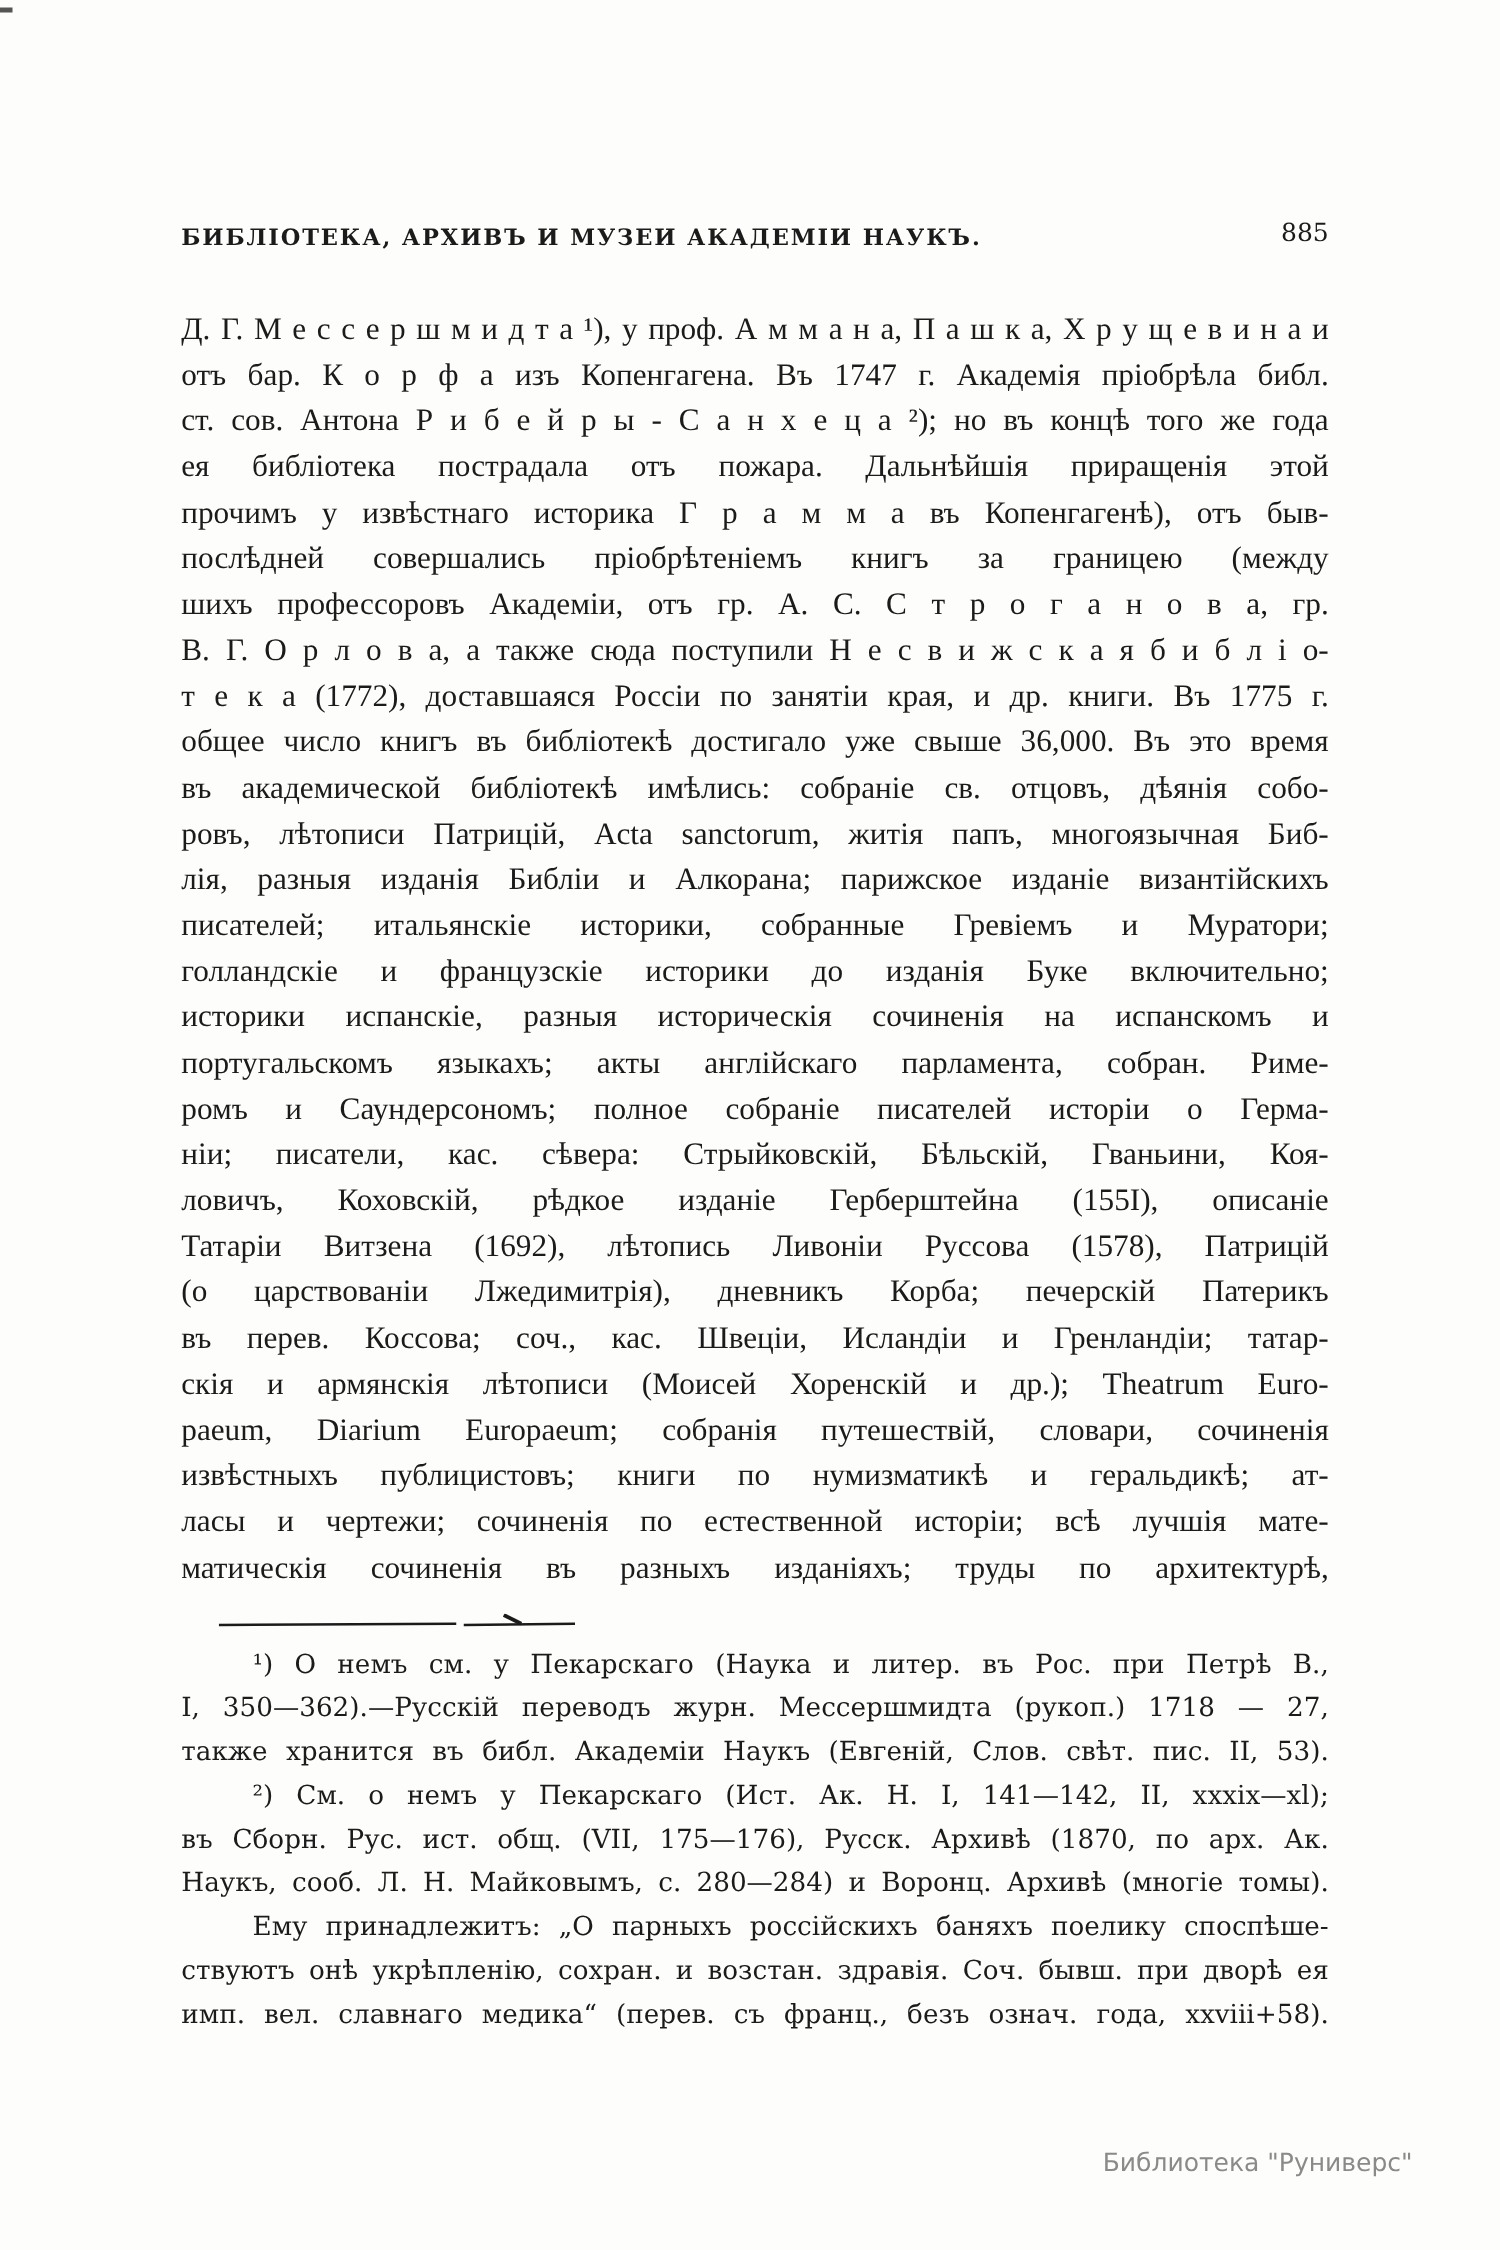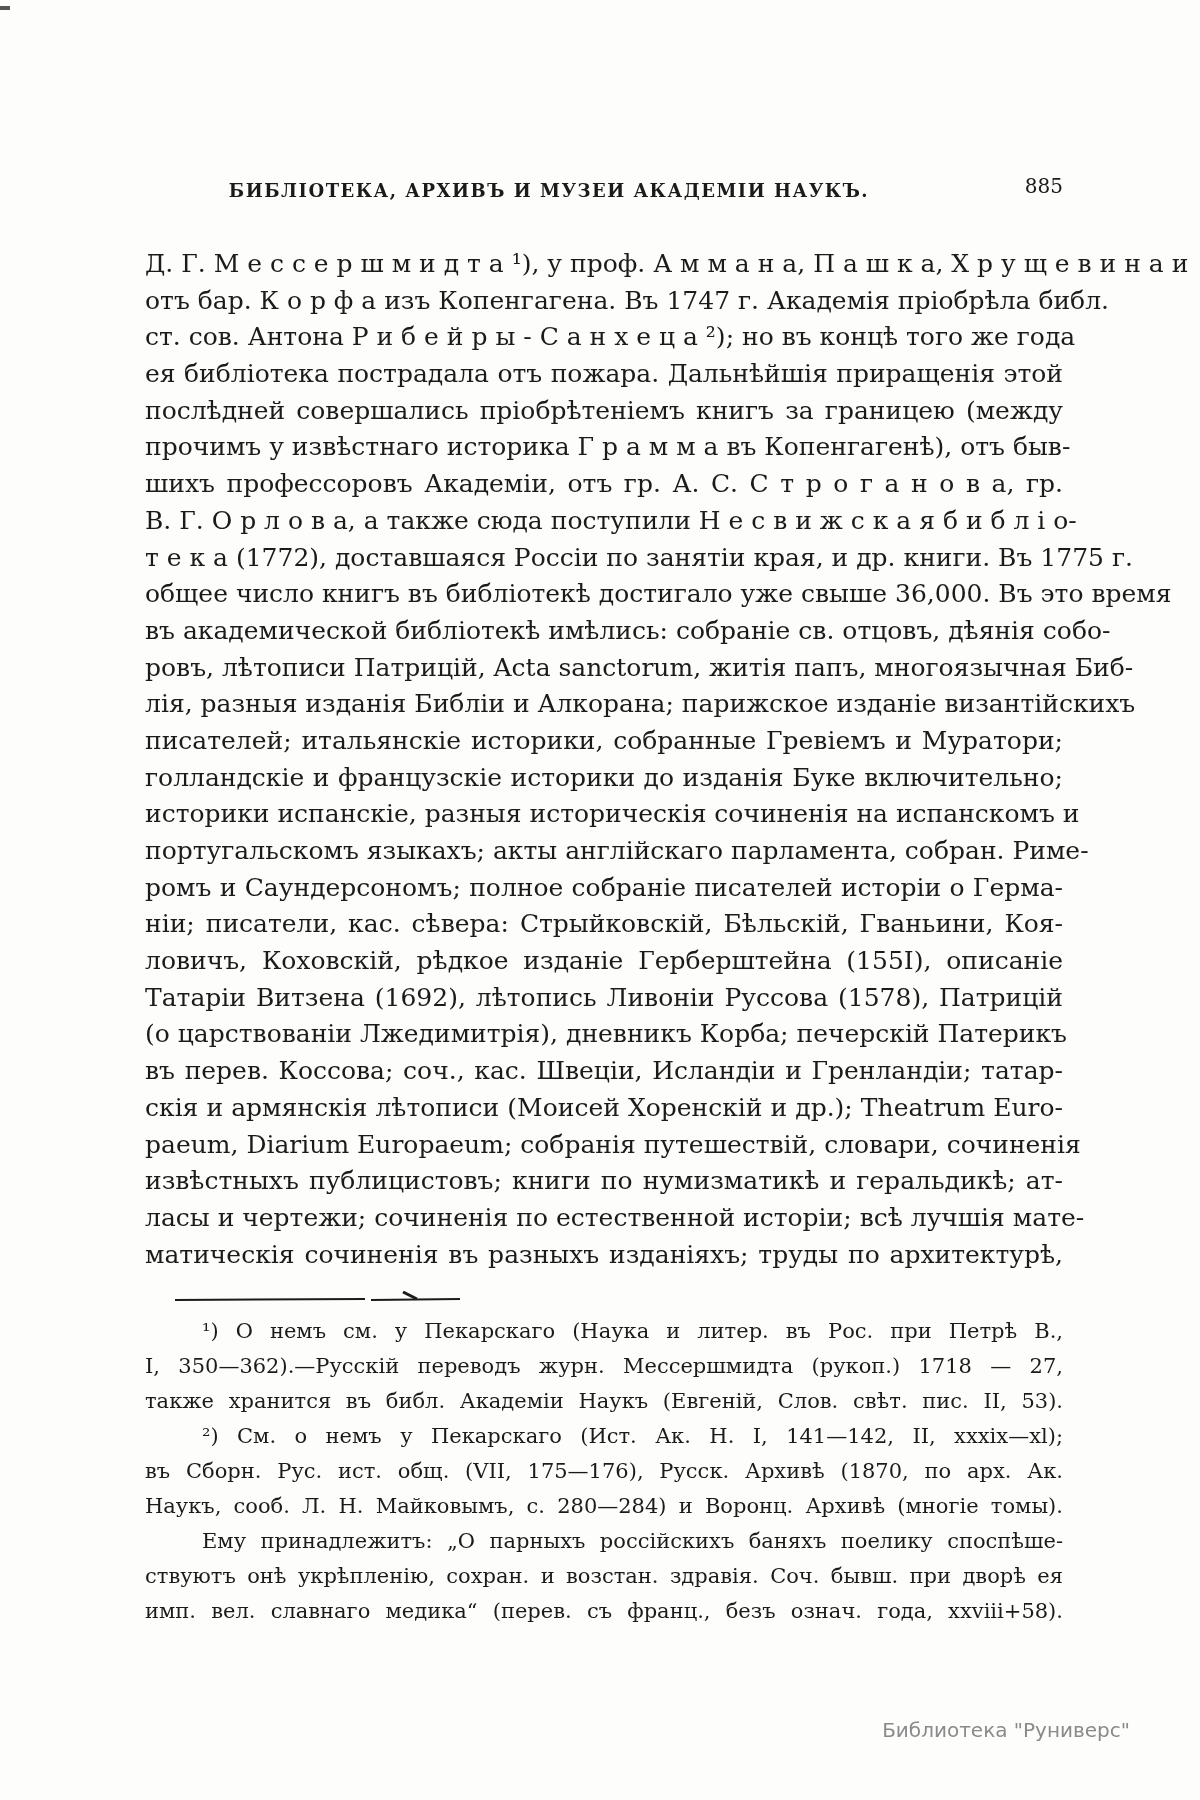--- a/index.html
+++ b/index.html
@@ -15,21 +15,21 @@
   .header-row {
     position: absolute;
     left: 145px;
     top: 180px;
     width: 918px;
     height: 34px;
   }
   .running-title {
     position: absolute;
     left: 0; right: 110px;
-    text-align: center;
+    text-align: left;
     font-size: 18px;
     font-weight: 600;
     letter-spacing: 1.5px;
     white-space: nowrap;
   }
   .page-number {
     position: absolute;
     right: 0;
     top: -6px;
     font-size: 20px;
@@ -41,20 +41,21 @@
     top: 246px;
     width: 918px;
     font-size: 25px;
   }
   .bl {
     height: 36.7px;
     line-height: 36.7px;
     text-align: justify;
     text-align-last: justify;
     white-space: nowrap;
+    font-family: Liberation Serif, serif;
   }
   .sep {
     position: absolute;
     left: 175px;
     top: 1291px;
   }
   .fn-block {
     position: absolute;
     left: 145px;
     top: 1314px;
@@ -93,22 +94,22 @@
   <div class="header-row">
     <div class="running-title">БИБЛІОТЕКА, АРХИВЪ И МУЗЕИ АКАДЕМІИ НАУКЪ.</div>
     <div class="page-number">885</div>
   </div>
 
   <div class="body-block">
     <div class="bl">Д. Г. М е с с е р ш м и д т а ¹), у проф. А м м а н а, П а ш к а, Х р у щ е в и н а и</div>
     <div class="bl">отъ бар. К о р ф а изъ Копенгагена. Въ 1747 г. Академія пріобрѣла библ.</div>
     <div class="bl">ст. сов. Антона Р и б е й р ы - С а н х е ц а ²); но въ концѣ того же года</div>
     <div class="bl">ея библіотека пострадала отъ пожара. Дальнѣйшія приращенія этой</div>
+    <div class="bl">прочимъ у извѣстнаго историка Г р а м м а въ Копенгагенѣ), отъ быв-</div>
     <div class="bl">послѣдней совершались пріобрѣтеніемъ книгъ за границею (между</div>
-    <div class="bl">прочимъ у извѣстнаго историка Г р а м м а въ Копенгагенѣ), отъ быв-</div>
     <div class="bl">шихъ профессоровъ Академіи, отъ гр. А. С. С т р о г а н о в а, гр.</div>
     <div class="bl">В. Г. О р л о в а, а также сюда поступили Н е с в и ж с к а я б и б л і о-</div>
     <div class="bl">т е к а (1772), доставшаяся Россіи по занятіи края, и др. книги. Въ 1775 г.</div>
     <div class="bl">общее число книгъ въ библіотекѣ достигало уже свыше 36,000. Въ это время</div>
     <div class="bl">въ академической библіотекѣ имѣлись: собраніе св. отцовъ, дѣянія собо-</div>
     <div class="bl">ровъ, лѣтописи Патрицій, Acta sanctorum, житія папъ, многоязычная Биб-</div>
     <div class="bl">лія, разныя изданія Библіи и Алкорана; парижское изданіе византійскихъ</div>
     <div class="bl">писателей; итальянскіе историки, собранные Гревіемъ и Муратори;</div>
     <div class="bl">голландскіе и французскіе историки до изданія Буке включительно;</div>
     <div class="bl">историки испанскіе, разныя историческія сочиненія на испанскомъ и</div>

